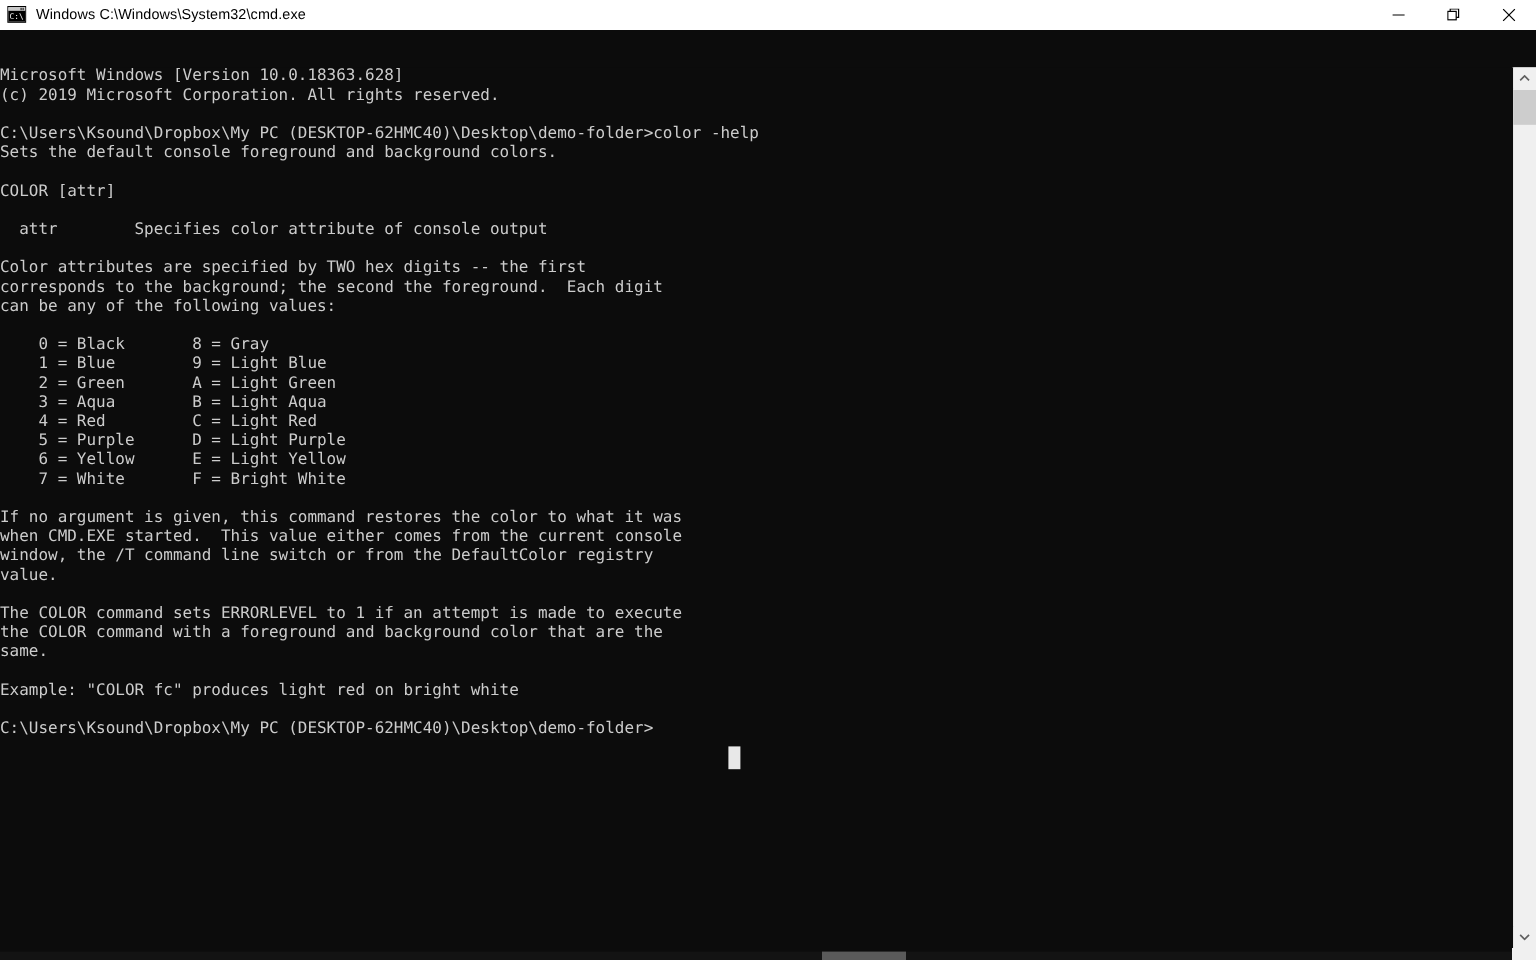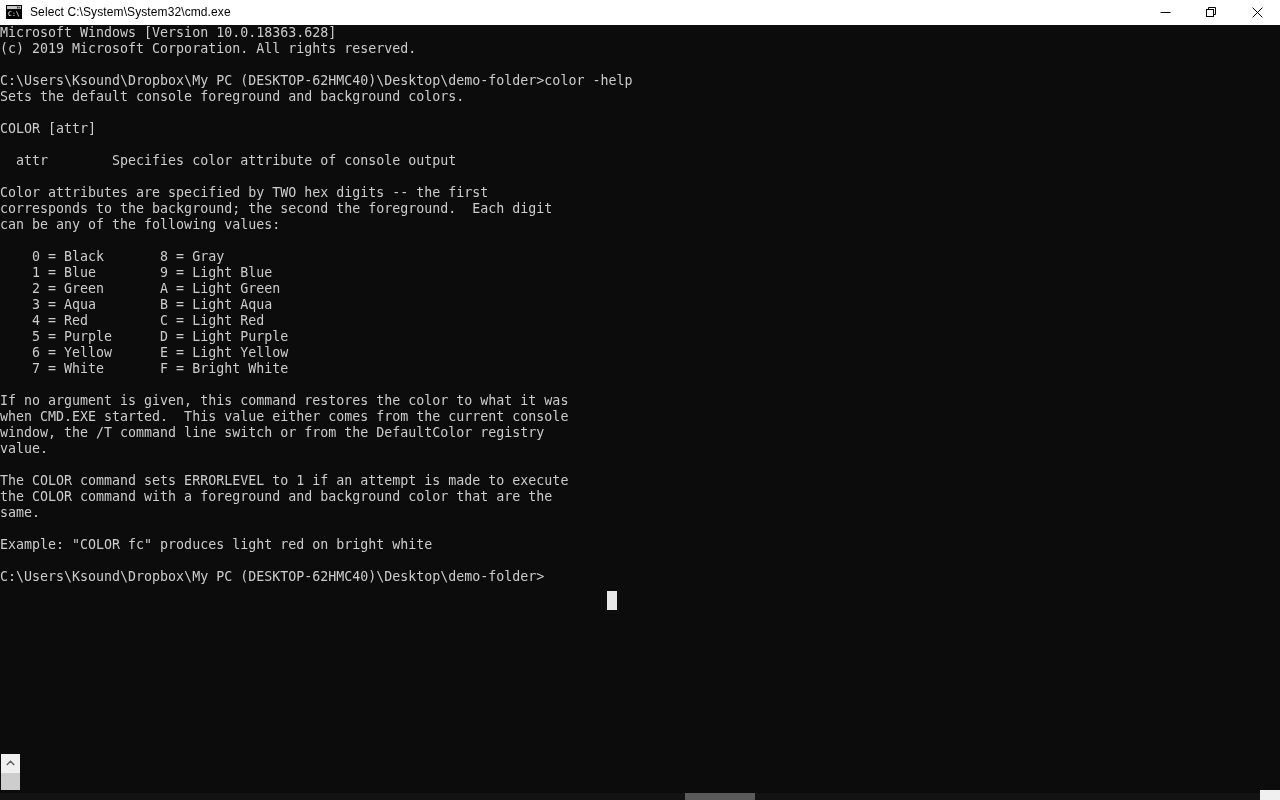--- a/index.html
+++ b/index.html
@@ -60,23 +60,24 @@
     justify-content: center;
     flex: 0 0 auto;
     background: #ffffff;
   }
   .winbtn svg { display: block; }
 
   
   #body-area {
     flex: 1 1 auto;
     display: flex;
-    flex-direction: column;
-    position: relative;
-    overflow: hidden;
+    flex-direction: row;
+    position: relative;
+    overflow: hidden;
+    margin-top: 31px;
   }
 
   
   #console {
     flex: 1 1 auto;
     position: relative;
     background: #0c0c0c;
     overflow: hidden;
   }
   #console-text {
@@ -176,21 +177,21 @@
     <div id="title-icon">
       <svg width="16" height="16" viewBox="0 0 16 16">
         <rect x="0.5" y="1.5" width="15" height="13" fill="#ffffff" stroke="#000000" stroke-width="1"></rect>
         <rect x="1" y="2" width="14" height="3" fill="#c8c8c8"></rect>
         <rect x="11" y="2.5" width="1.2" height="2" fill="#404040"></rect>
         <rect x="12.7" y="2.5" width="1.2" height="2" fill="#404040"></rect>
         <rect x="1" y="5" width="14" height="9" fill="#000000"></rect>
         <text x="2" y="12" font-family="DejaVu Sans Mono, monospace" font-size="6.5" fill="#ffffff">C:\</text>
       </svg>
     </div>
-    <div id="title-text">Select C:\System\System32\cmd.exe</div>
+    <div id="title-text">Windows C:\Windows\System32\cmd.exe</div>
 
     <div class="winbtn">
       <svg width="11" height="11" viewBox="0 0 11 11">
         <line x1="0.5" y1="5.5" x2="10.5" y2="5.5" stroke="#000000" stroke-width="1"></line>
       </svg>
     </div>
     <div class="winbtn">
       <svg width="11" height="11" viewBox="0 0 11 11">
         <rect x="0.5" y="2.5" width="7" height="7" fill="none" stroke="#000000" stroke-width="1"></rect>
         <polyline points="2.5,2.5 2.5,0.5 9.5,0.5 9.5,7.5 7.5,7.5" fill="none" stroke="#000000" stroke-width="1"></polyline>

